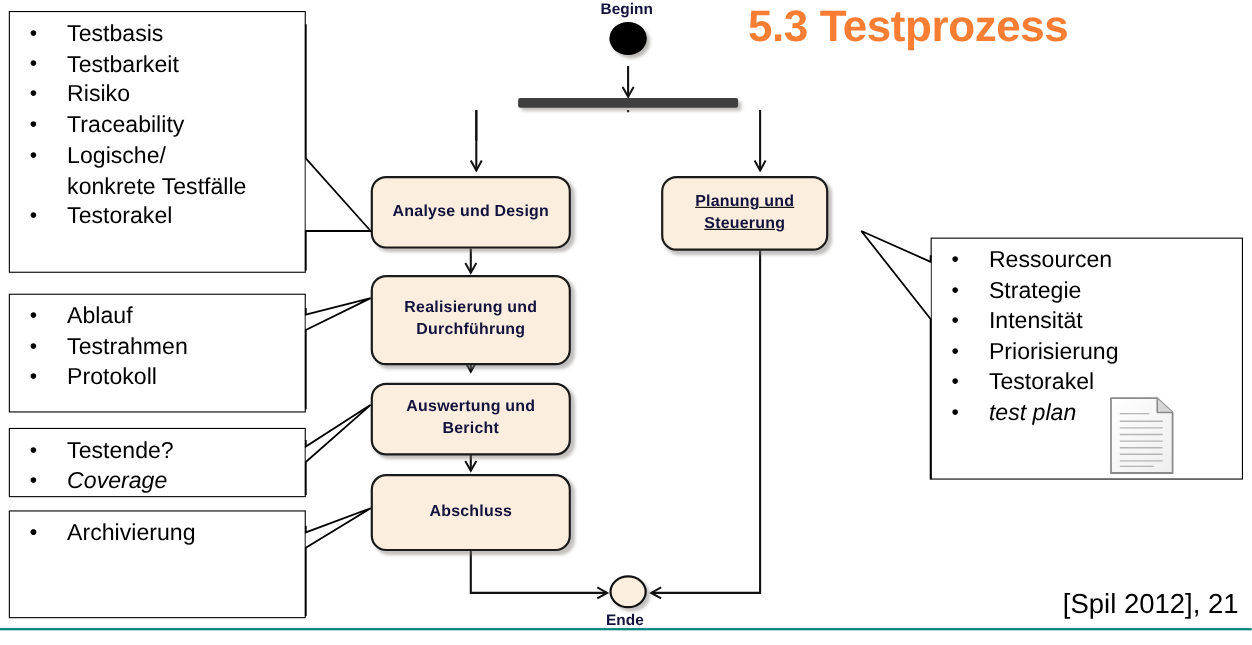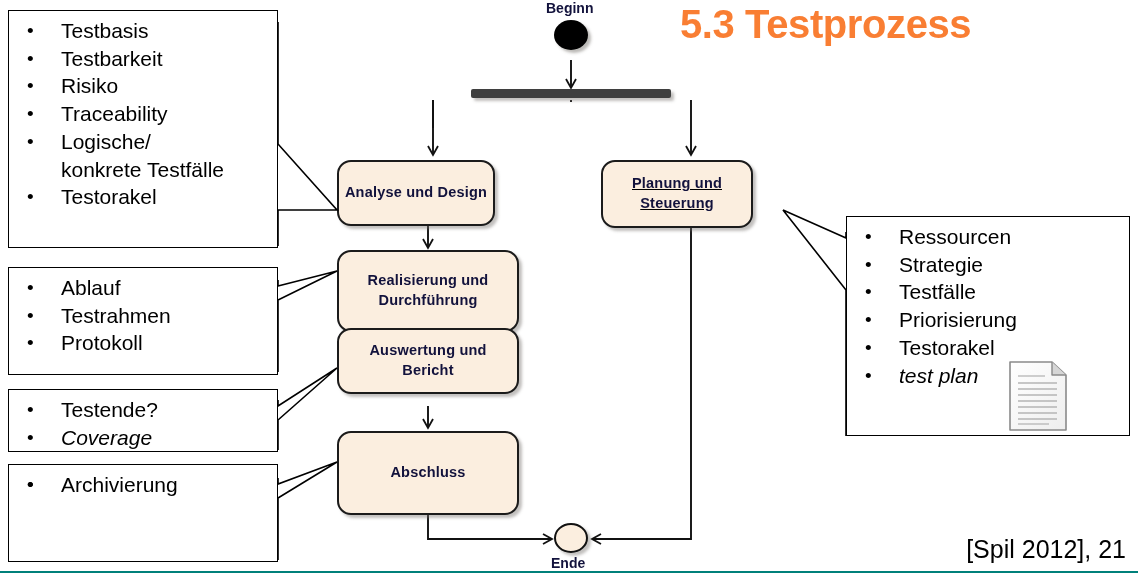--- a/index.html
+++ b/index.html
@@ -158,33 +158,33 @@
       <path d="M562,529 L580,547"></path>
       <path d="M580,529 L562,547"></path>
     </g>
   </svg>
 
   <div class="node-caption" style="left:546px;top:0px;">Beginn</div>
   <div class="startnode" style="left:554px;top:20px;"></div>
 
   <div class="forkbar" style="left:471px;top:89px;width:200px;"></div>
 
-  <div class="activity" style="left:337px;top:160px;width:158px;height:66px;">
+  <div class="activity" style="left:337px;top:160px;width:182px;height:66px;">
     <span class="label">Analyse und Design</span>
   </div>
 
   <div class="activity" style="left:337px;top:250px;width:182px;height:82px;">
     <span class="label">Realisierung und<br>Durchführung</span>
   </div>
 
-  <div class="activity" style="left:337px;top:328px;width:182px;height:66px;">
+  <div class="activity" style="left:337px;top:348px;width:182px;height:66px;">
     <span class="label">Auswertung und<br>Bericht</span>
   </div>
 
-  <div class="activity" style="left:337px;top:431px;width:182px;height:84px;">
+  <div class="activity" style="left:337px;top:431px;width:182px;height:70px;">
     <span class="label">Abschluss</span>
   </div>
 
   <div class="activity" style="left:601px;top:160px;width:152px;height:68px;text-decoration:underline;">
     <span class="label">Planung und<br>Steuerung</span>
   </div>
 
   <div class="endnode" style="left:554px;top:523px;"></div>
   <div class="node-caption" style="left:551px;top:555px;">Ende</div>
 
@@ -232,21 +232,21 @@
     <ul>
       <li><span class="bullet">•</span></li>
       <li><span class="bullet">•</span><span>Archivierung</span></li>
     </ul>
   </div>
 
   <div class="callout" id="callout-planung" style="left:846px;top:216px;width:284px;height:220px;">
     <ul>
       <li><span class="bullet">•</span><span>Ressourcen</span></li>
       <li><span class="bullet">•</span><span>Strategie</span></li>
-      <li><span class="bullet">•</span><span>Testfälle</span></li>
+      <li><span class="bullet">•</span><span>Intensität</span></li>
       <li><span class="bullet">•</span><span>Priorisierung</span></li>
       <li><span class="bullet">•</span><span>Testorakel</span></li>
       <li class="italic"><span class="bullet" style="font-style:normal;">•</span><span>test plan</span></li>
     </ul>
   </div>
 
   <svg id="doc-icon" viewBox="0 0 62 76" xmlns="http://www.w3.org/2000/svg">
     <defs>
       <linearGradient id="dgrad" x1="0" y1="0" x2="1" y2="1">
         <stop offset="0" stop-color="#ffffff"></stop>

